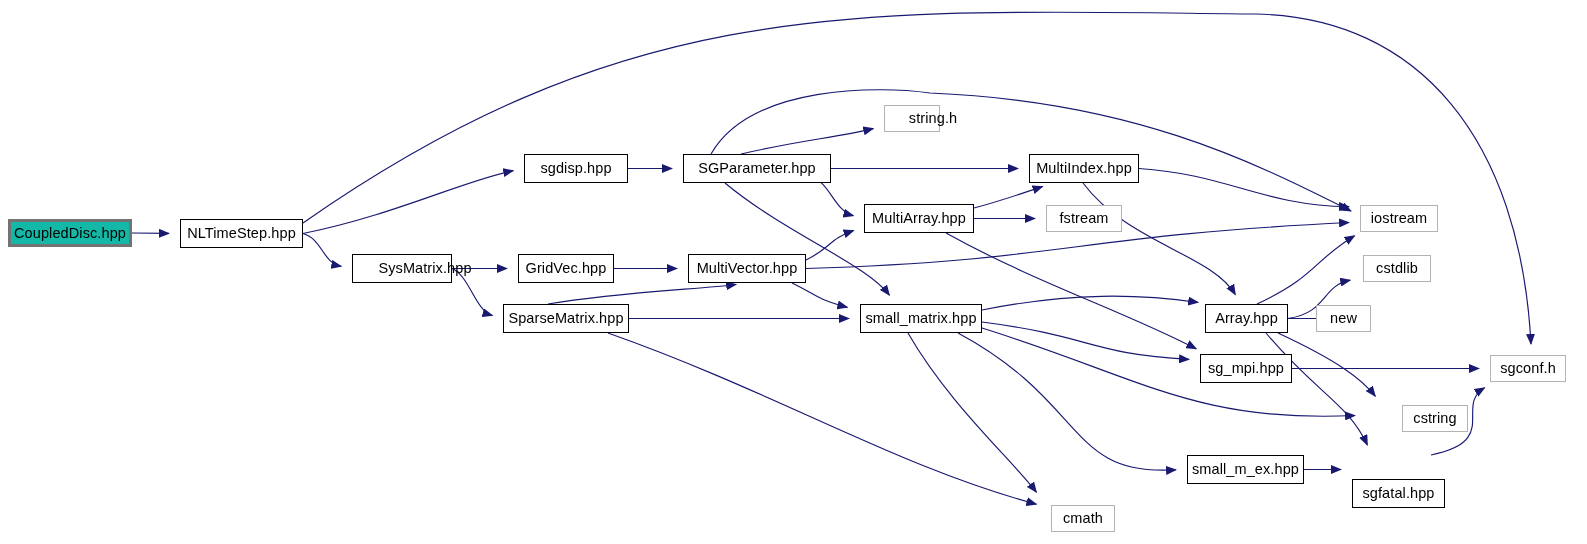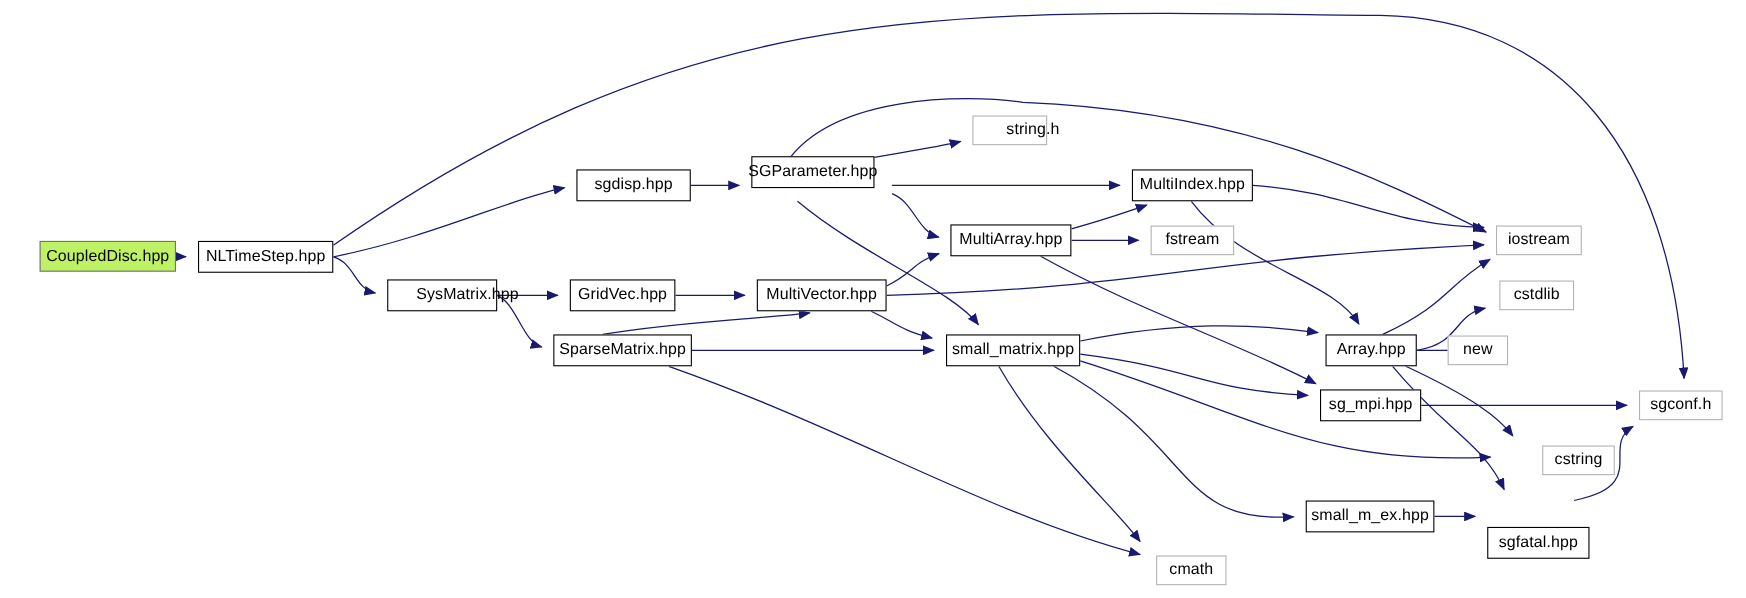--- a/index.html
+++ b/index.html
@@ -17,21 +17,21 @@
     display:flex;align-items:center;justify-content:center;
     font-size:14.5px;
     line-height:1;
     color:#000000;
     white-space:nowrap;
     background:#ffffff;
     border:1px solid #000000;
     letter-spacing:0.1px;
   }
   .node.sys{border:1px solid #b3b3b3;}
-  .node.root{background:#bef264;border:1px solid #737373;margin-left:28px;}
+  .node.root{background:#14b8a6;border:3px solid #737373;}
 </style>
 </head>
 <body>
 
 <div id="canvas">
 
   <svg id="edges" viewBox="0 0 1587 544">
     <defs>
       <marker id="ah" markerWidth="11" markerHeight="9" refX="10" refY="4.5" orient="auto" markerUnits="userSpaceOnUse">
         <path d="M0,0 L11,4.5 L0,9 z" fill="#191970"></path>
@@ -92,36 +92,36 @@
       </div>
       <div class="node" style="left: 524px; top: 154px; width: 104px; height: 29px;">
         <span>sgdisp.hpp</span>
       </div>
       <div class="node" style="left: 518px; top: 254px; width: 96px; height: 29px;">
         <span>GridVec.hpp</span>
       </div>
       <div class="node" style="left: 503px; top: 304px; width: 126px; height: 29px;">
         <span>SparseMatrix.hpp</span>
       </div>
-      <div class="node" style="left: 683px; top: 142px; width: 112px; height: 29px;">
+      <div class="node" style="left: 683px; top: 154px; width: 148px; height: 29px;">
         <span>SGParameter.hpp</span>
       </div>
       <div class="node" style="left: 688px; top: 254px; width: 118px; height: 29px;">
         <span>MultiVector.hpp</span>
       </div>
       <div class="node" style="left: 864px; top: 204px; width: 110px; height: 29px;">
         <span>MultiArray.hpp</span>
       </div>
       <div class="node" style="left: 860px; top: 304px; width: 122px; height: 29px;">
         <span>small_matrix.hpp</span>
       </div>
       <div class="node" style="left: 1029px; top: 154px; width: 110px; height: 29px; justify-content: center;">
         <span>MultiIndex.hpp</span>
       </div>
-      <div class="node sys" style="left: 884px; top: 105px; width: 68px; height: 27px; padding-left: 42px;">
+      <div class="node sys" style="left: 884px; top: 105px; width: 56px; height: 27px; padding-left: 42px;">
         <span>string.h</span>
       </div>
       <div class="node sys" style="left: 1046px; top: 205px; width: 76px; height: 27px;">
         <span>fstream</span>
       </div>
       <div class="node sys" style="left: 1360px; top: 205px; width: 78px; height: 27px;">
         <span>iostream</span>
       </div>
       <div class="node sys" style="left: 1363px; top: 255px; width: 68px; height: 27px;">
         <span>cstdlib</span>

